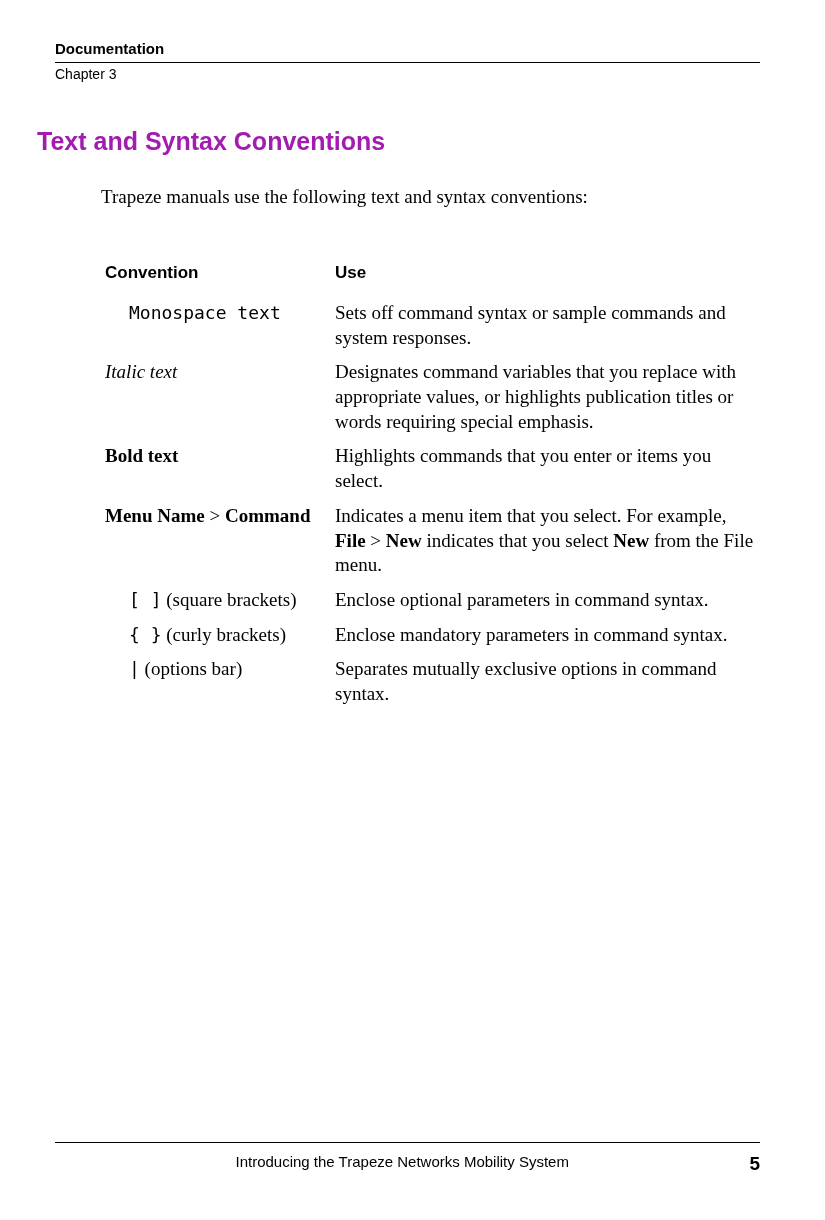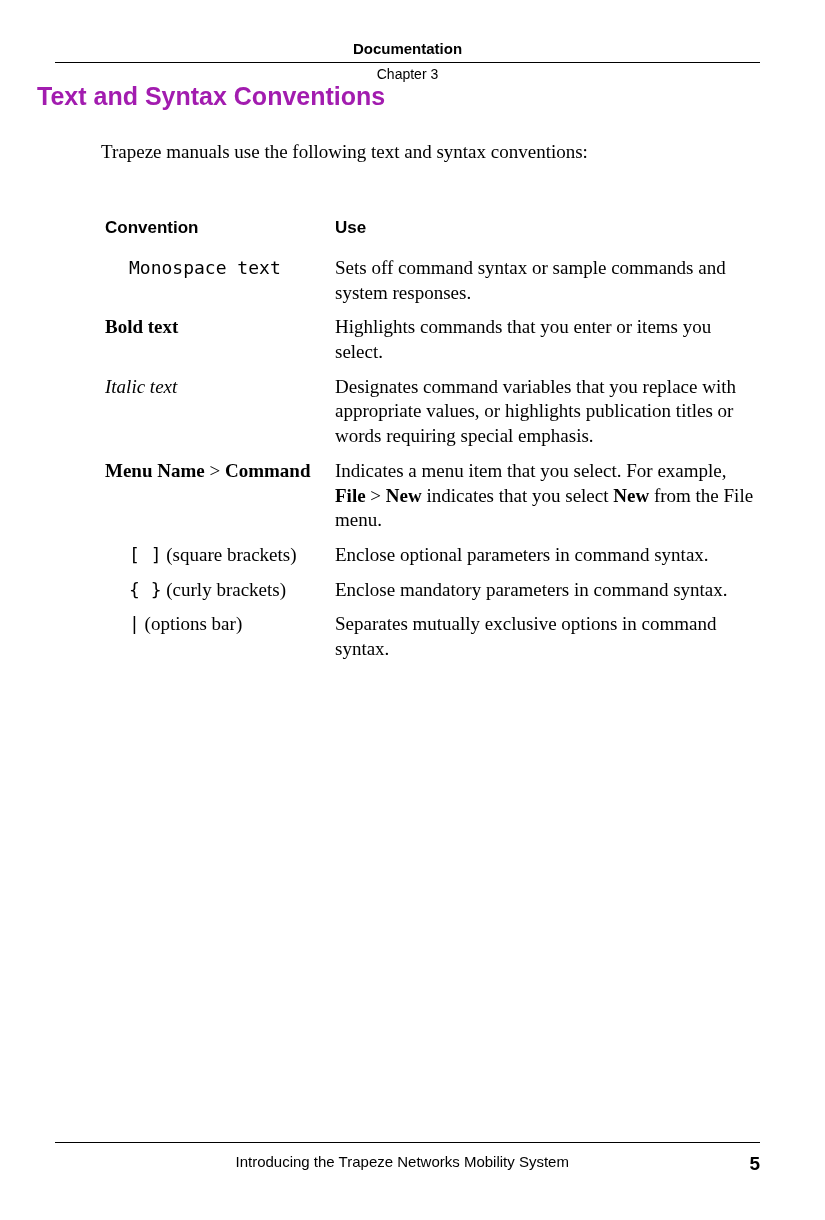--- a/index.html
+++ b/index.html
@@ -9,21 +9,22 @@
     }
     body {
       width: 825px;
       height: 1220px;
       background: #fff;
       font-family: Georgia, 'Times New Roman', serif;
       position: relative;
       padding: 40px 65px 40px 55px;
     }
     .header {
-      text-align: center;
+      text-align: left;
+      margin-bottom: 45px;
     }
     .header-title {
       font-family: Verdana, Arial, sans-serif;
       font-weight: bold;
       font-size: 15px;
       color: #000;
       padding-bottom: 3px;
     }
     .header-rule {
       border-top: 1.5px solid #000;
@@ -135,26 +136,26 @@
         <th class="col-conv">Convention</th>
         <th>Use</th>
       </tr>
     </thead>
     <tbody>
       <tr>
         <td class="col-conv"><span class="mono">Monospace text</span></td>
         <td>Sets off command syntax or sample commands and system responses.</td>
       </tr>
       <tr>
+        <td class="col-conv"><span class="italic-serif">Italic text</span></td>
+        <td>Designates command variables that you replace with appropriate values, or highlights publication titles or words requiring special emphasis.</td>
+      </tr>
+      <tr>
         <td class="col-conv"><span class="bold-serif">Bold text</span></td>
         <td>Highlights commands that you enter or items you select.</td>
-      </tr>
-      <tr>
-        <td class="col-conv"><span class="italic-serif">Italic text</span></td>
-        <td>Designates command variables that you replace with appropriate values, or highlights publication titles or words requiring special emphasis.</td>
       </tr>
       <tr>
         <td class="col-conv"><span class="bold-serif">Menu Name</span><span> &gt; </span><span class="bold-serif">Command</span></td>
         <td><span>Indicates a menu item that you select. For example, </span><span class="bold-serif">File</span><span> &gt; </span><span class="bold-serif">New</span><span> indicates that you select </span><span class="bold-serif">New</span><span> from the File menu.</span></td>
       </tr>
       <tr>
         <td class="col-conv"><span class="mono">[ ]</span><span> (square brackets)</span></td>
         <td>Enclose optional parameters in command syntax.</td>
       </tr>
       <tr>

